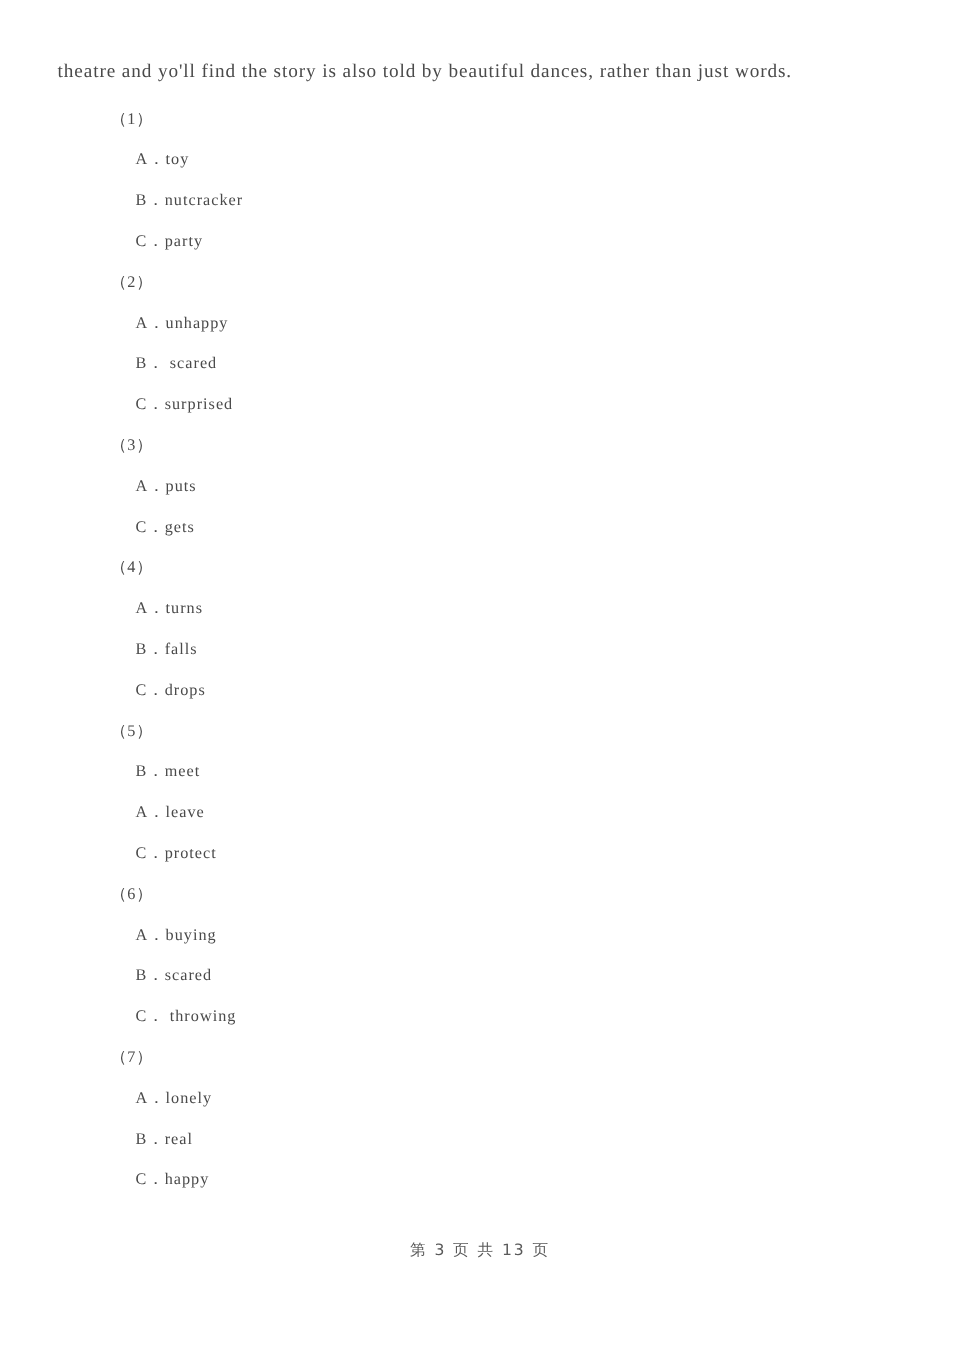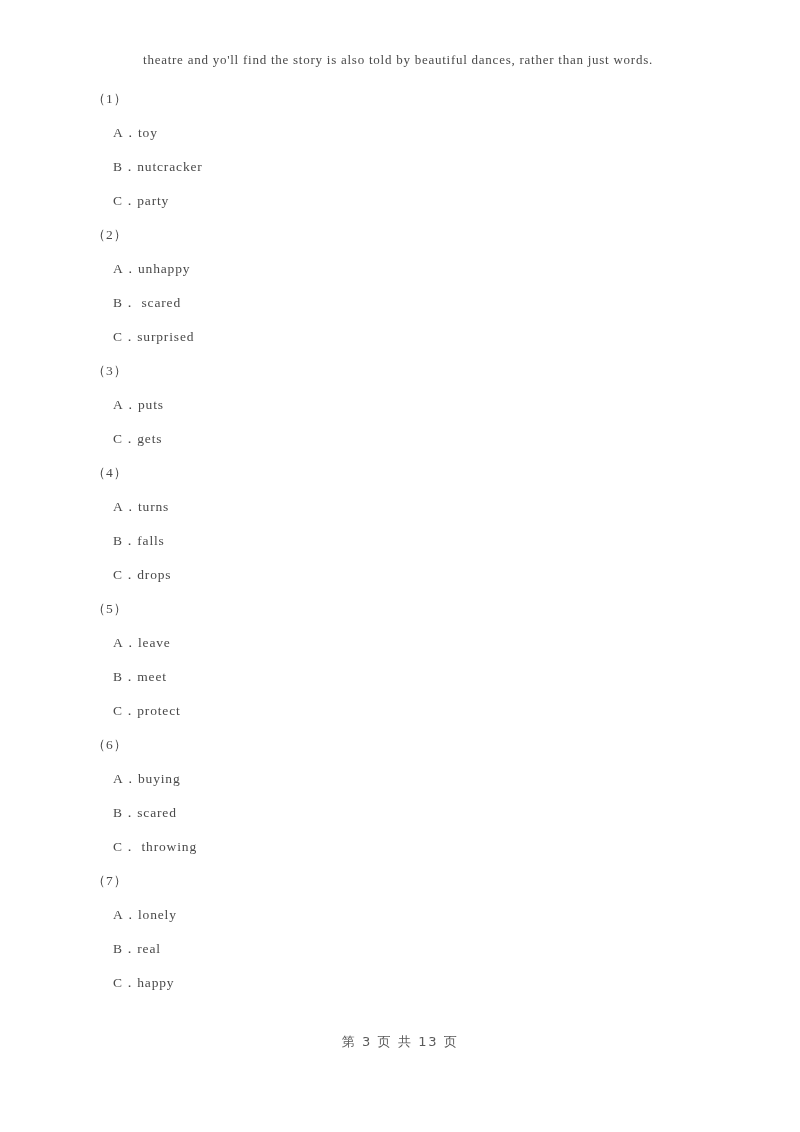--- a/index.html
+++ b/index.html
@@ -23,26 +23,25 @@
     height: 1132px;
     background: #ffffff;
   }
 
   
   .passage-line {
     position: absolute;
     left: 48px;
     top: 50px;
     width: 700px;
-    font-size: 13px;
+    font-size: 16px;
     line-height: 20px;
     letter-spacing: 0.75px;
     color: #4a4a4a;
     white-space: nowrap;
-    text-align: center;
   }
 
   
   .questions {
     position: absolute;
     left: 0;
     top: 82px;
     width: 800px;
   }
 
@@ -109,22 +108,22 @@
         <div class="option"><span>C．</span><span>gets</span></div>
       </div>
       <div class="question-group">
         <div class="q-number">（4）</div>
         <div class="option"><span>A．</span><span>turns</span></div>
         <div class="option"><span>B．</span><span>falls</span></div>
         <div class="option"><span>C．</span><span>drops</span></div>
       </div>
       <div class="question-group">
         <div class="q-number">（5）</div>
+        <div class="option"><span>B．</span><span>meet</span></div>
         <div class="option"><span>A．</span><span>leave</span></div>
-        <div class="option"><span>B．</span><span>meet</span></div>
         <div class="option"><span>C．</span><span>protect</span></div>
       </div>
       <div class="question-group">
         <div class="q-number">（6）</div>
         <div class="option"><span>A．</span><span>buying</span></div>
         <div class="option"><span>B．</span><span>scared</span></div>
         <div class="option"><span>C．</span><span> throwing</span></div>
       </div>
       <div class="question-group">
         <div class="q-number">（7）</div>

